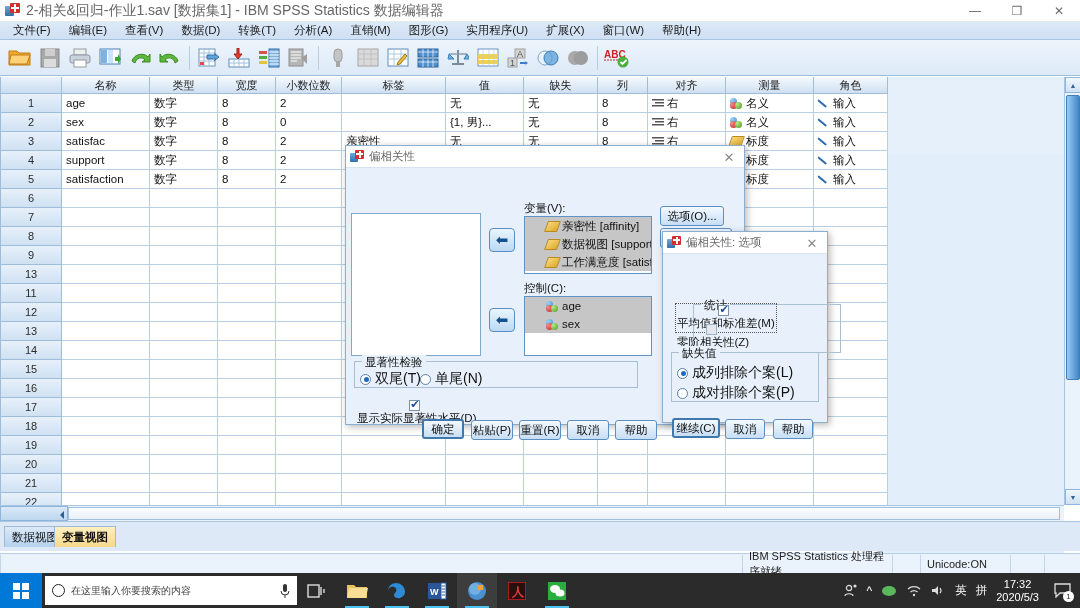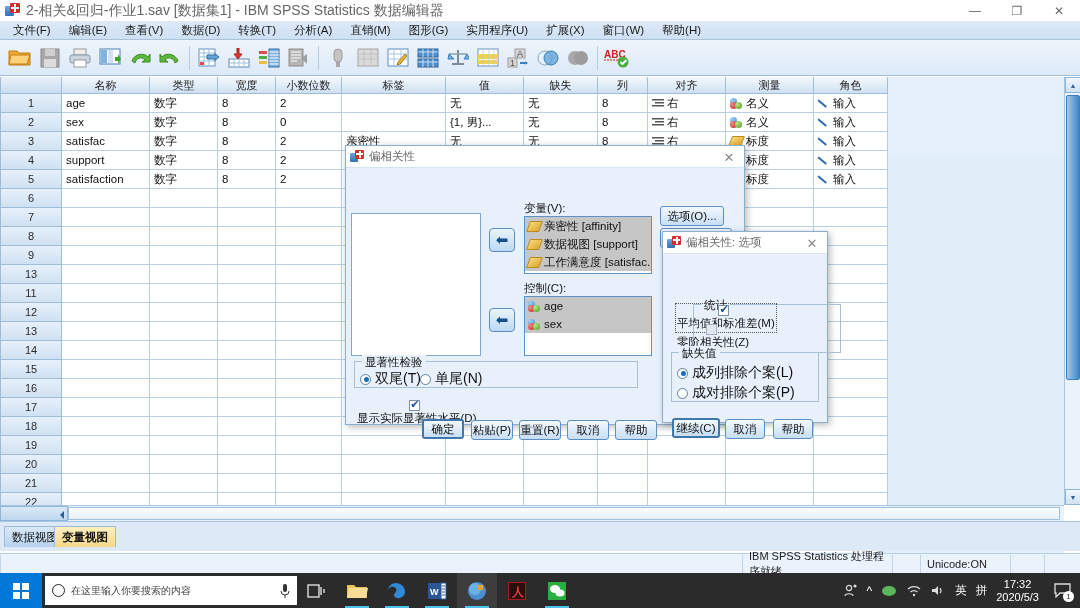--- a/index.html
+++ b/index.html
@@ -102,21 +102,21 @@
   .dialog{ position:absolute; background:#e8f1fb; border:1px solid #8aaecf; box-shadow:2px 2px 7px rgba(0,0,0,.28); }
   .dlg-title{ height:22px; background:#ffffff; display:flex; align-items:center; position:relative; border-bottom:1px solid #d7e4f0;}
   .dlg-title .t{ font-size:11.5px; color:#6b6b6b; margin-left:4px;}
   .dlg-close{ position:absolute; right:6px; top:2px; width:18px;height:18px; display:flex;align-items:center;justify-content:center; color:#8a8a8a; font-size:13px;}
   .dlg-body{ position:relative; }
 
   .srcbox{ position:absolute; background:#fff; border:1px solid #7fa8cd; }
   .lbl{ position:absolute; font-size:11.5px; color:#111; white-space:nowrap;}
   .listbox{ position:absolute; background:#fff; border:1px solid #5f93c6; overflow:hidden;}
   .listbox .sel{ background:#c6c6c6; }
-  .litem{ height:18px; display:flex; align-items:center; font-size:11.5px; color:#111; padding-left:3px; white-space:nowrap;}
+  .litem{ height:18px; display:flex; align-items:center; font-size:11.5px; color:#111; padding-left:21px; white-space:nowrap;}
   .arrowbtn{ position:absolute; width:26px; height:24px; background:linear-gradient(#eaf4fd,#bcd9f3); border:1px solid #5b8fc4; border-radius:4px; display:flex; align-items:center; justify-content:center; color:#14508c; font-size:15px;}
   .btn{ position:absolute; height:20px; background:linear-gradient(#f3f9ff,#c7def5); border:1px solid #5b8fc4; border-radius:3px; display:flex; align-items:center; justify-content:center; font-size:11.5px; color:#111; padding:0 6px; white-space:nowrap;}
   .btn.def{ border:2px solid #3f78ad; }
   .grp{ position:absolute; border:1px solid #a9bfd4; }
   .grp-title{ position:absolute; background:#e8f1fb; padding:0 3px; font-size:11.5px; color:#111; top:-7px; left:7px;}
   .radio{ position:absolute; display:flex; align-items:center; font-size:14px; color:#111; white-space:nowrap;}
   .radio .dot{ width:11px;height:11px;border-radius:50%;border:1px solid #5a82a8;background:#fff;margin-right:4px; position:relative; flex:0 0 auto;}
   .radio.on .dot:after{ content:""; position:absolute; left:2.5px; top:2.5px; width:5px;height:5px;border-radius:50%; background:#1b6bbf; }
   .chk{ position:absolute; display:flex; align-items:center; font-size:11.5px; color:#111; white-space:nowrap;flex-direction:column;}
   .chk .bx{ width:11px;height:11px;border:1px solid #7a93ab;background:#fff;margin-right:4px;position:relative;flex:0 0 auto;}

